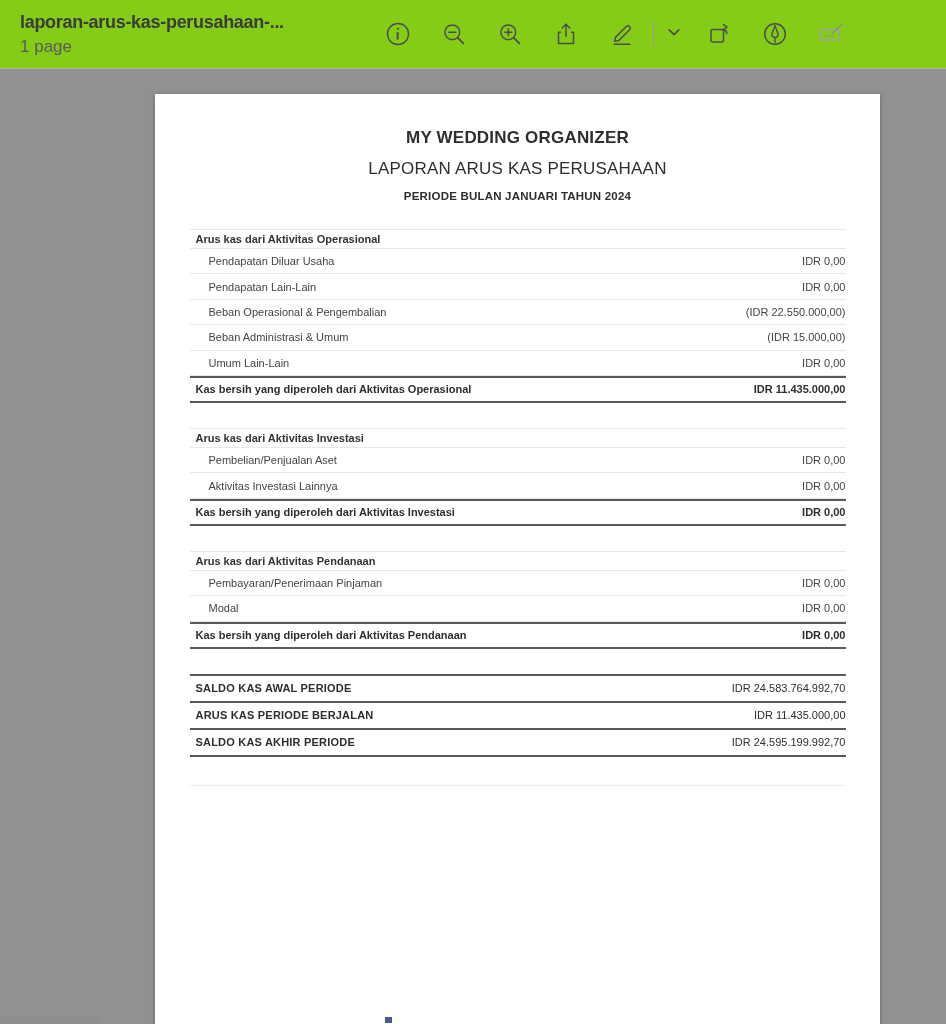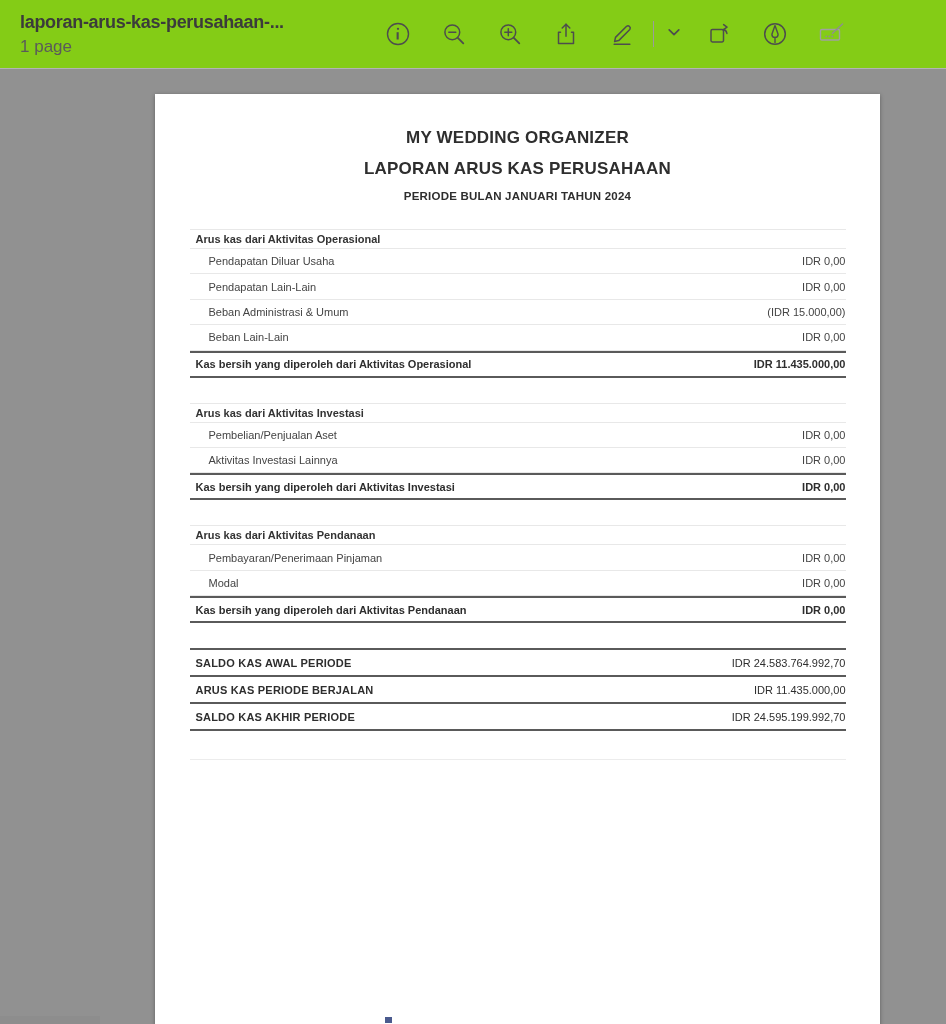--- a/index.html
+++ b/index.html
@@ -104,21 +104,21 @@
   }
   #rep-h1 {
     font-size: 17px;
     font-weight: bold;
     color: #2e2e2e;
     letter-spacing: 0.2px;
     margin-bottom: 11px;
   }
   #rep-h2 {
     font-size: 17px;
-    font-weight: bold;
+    font-weight: normal;
     color: #2e2e2e;
     letter-spacing: 0.2px;
     margin-bottom: 11px;
   }
   #rep-h3 {
     font-size: 11.5px;
     font-weight: bold;
     color: #2e2e2e;
     letter-spacing: 0.2px;
   }
@@ -362,25 +362,29 @@
         </div>
         <div class="row item">
           <span class="lbl">Pendapatan Diluar Usaha</span>
           <span class="val">IDR 0,00</span>
         </div>
         <div class="row item">
           <span class="lbl">Pendapatan Lain-Lain</span>
           <span class="val">IDR 0,00</span>
         </div>
         <div class="row item">
+          <span class="lbl">Beban Operasional &amp; Pengembalian</span>
+          <span class="val">(IDR 22.550.000,00)</span>
+        </div>
+        <div class="row item">
           <span class="lbl">Beban Administrasi &amp; Umum</span>
           <span class="val">(IDR 15.000,00)</span>
         </div>
         <div class="row item">
-          <span class="lbl">Beban Lain-Lain</span>
+          <span class="lbl">Umum Lain-Lain</span>
           <span class="val">IDR 0,00</span>
         </div>
         <div class="row total">
           <span class="lbl">Kas bersih yang diperoleh dari Aktivitas Operasional</span>
           <span class="val">IDR 11.435.000,00</span>
         </div>
       </div>
 
       <div class="gap"></div>
 

